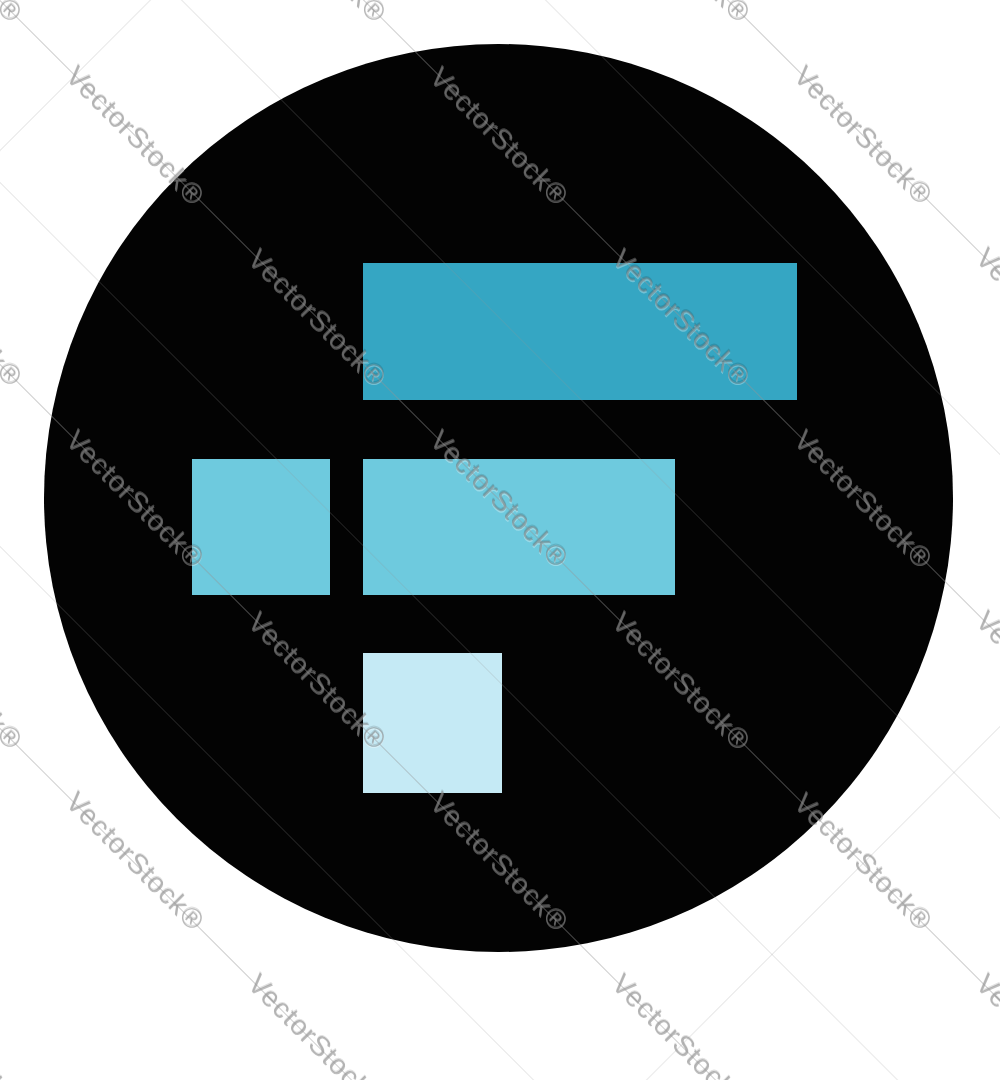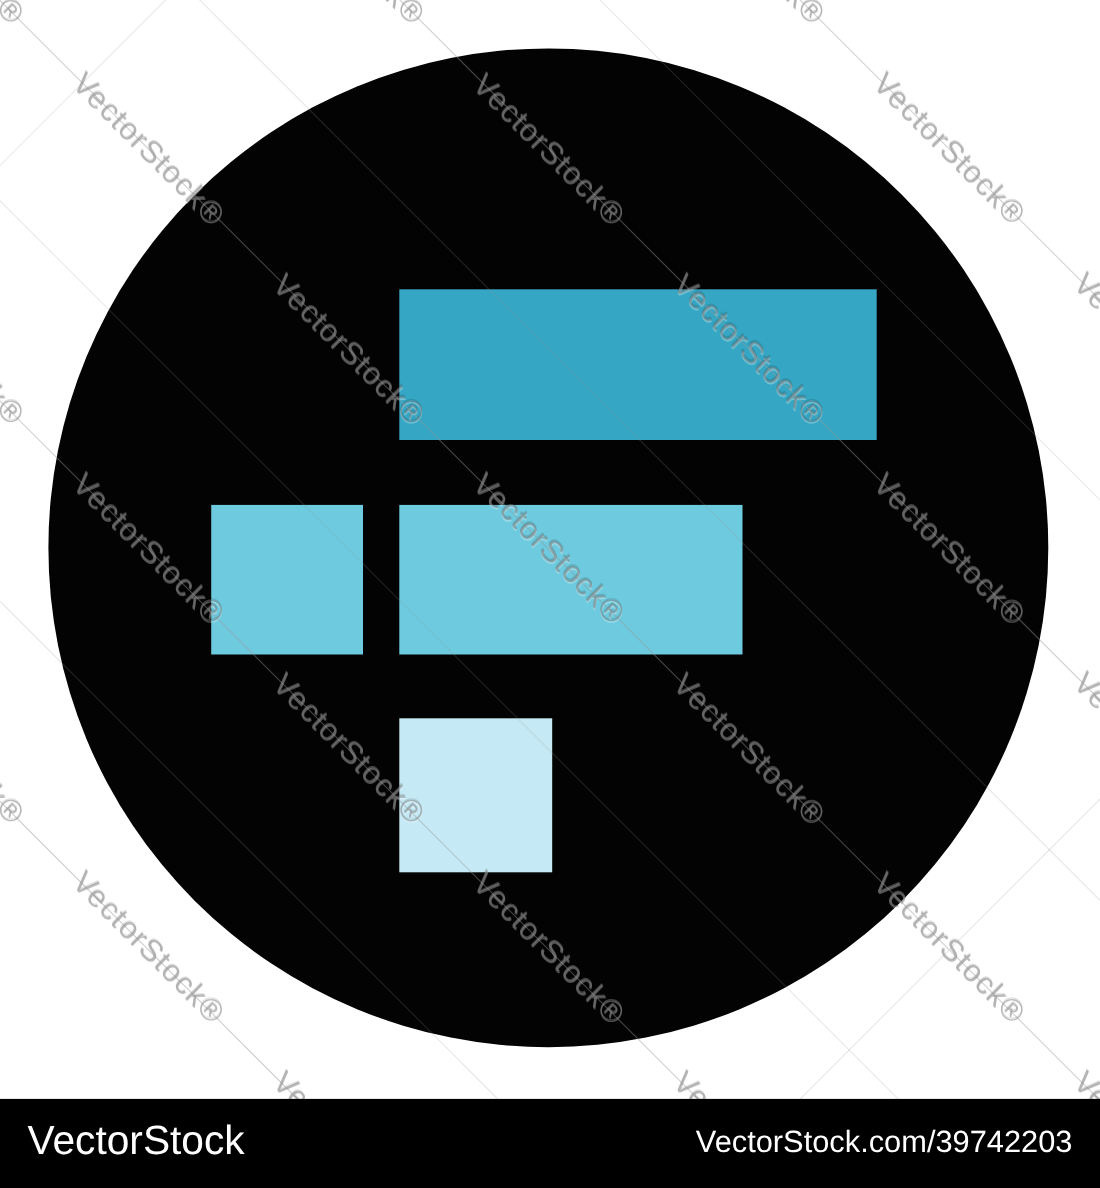--- a/index.html
+++ b/index.html
@@ -114,18 +114,14 @@
       <div class="wm-line" style="left: -782px; top: 682px; transform: rotate(45deg);"></div>
       <div class="wm-line" style="left: -964px; top: 864px; transform: rotate(45deg);"></div>
       <div class="wm-line faint" style="left: -327px; top: 227px; transform: rotate(45deg);"></div>
       <div class="wm-line faint" style="left: -509px; top: 409px; transform: rotate(45deg);"></div>
       <div class="wm-line faint" style="left: -691px; top: 591px; transform: rotate(45deg);"></div>
       <div class="wm-line faint" style="left: -873px; top: 773px; transform: rotate(45deg);"></div>
       <div class="wm-line faint" style="left: -1025px; top: 75px; transform: rotate(-45deg);"></div>
       <div class="wm-line faint" style="left: -237.5px; top: 862.5px; transform: rotate(-45deg);"></div>
     </div>
 
-  <div class="footer-bar" style="background-color: rgb(0, 0, 0);">
-    <span class="footer-brand" style="color: rgb(255, 255, 255);">VectorStock</span>
-    <span class="footer-ref" style="color: rgb(255, 255, 255);">VectorStock.com/39742203</span>
-  </div>
 
 </div>
 
 </body></html>

